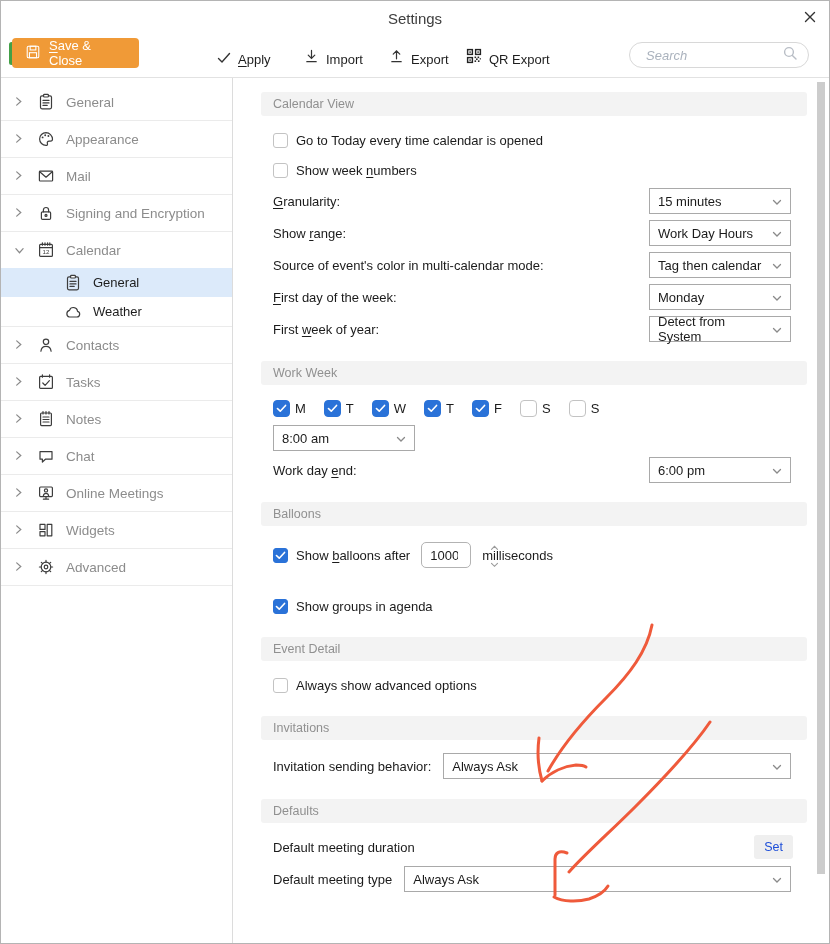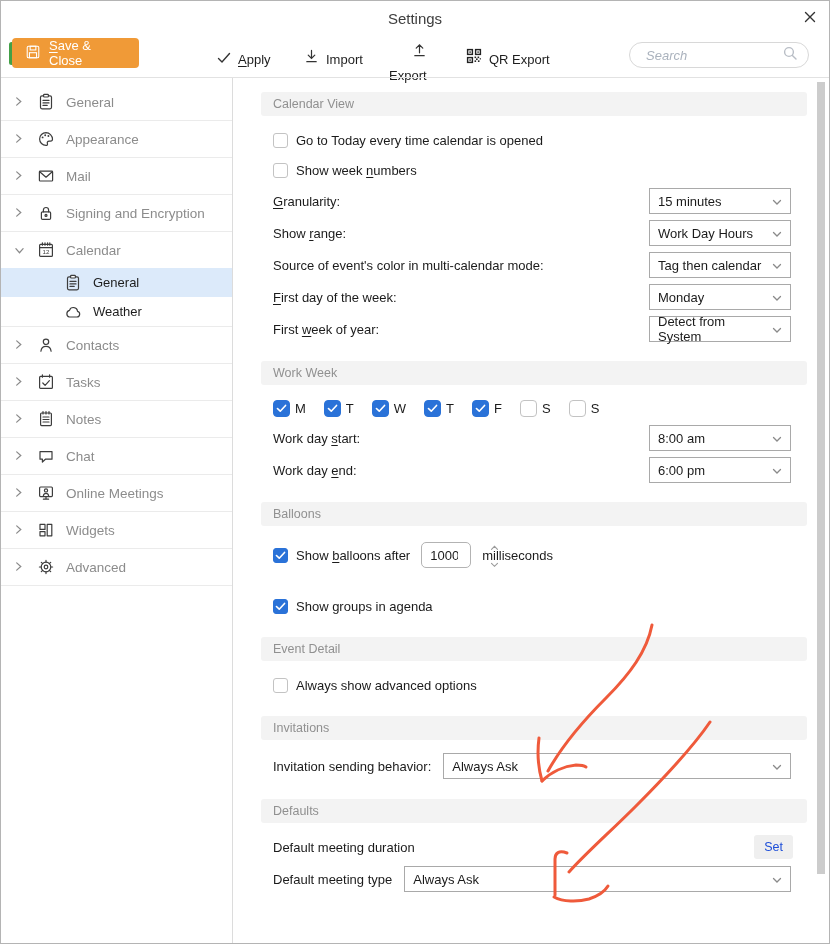--- a/index.html
+++ b/index.html
@@ -106,21 +106,21 @@
 
   <div class="tbtn" style="left:303px;">
     <span>
       <svg width="15" height="15" viewBox="0 0 16 16" fill="none" stroke="#333" stroke-width="1.3" stroke-linecap="round">
         <path d="M8 1.5 V9.5 M4.5 6.5 L8 10 L11.5 6.5 M3 13.5 H13"></path>
       </svg>
     </span>
     <span>Import</span>
   </div>
 
-  <div class="tbtn" style="left:388px;flex-direction:column;">
+  <div class="tbtn" style="left:388px;">
     <span>
       <svg width="15" height="15" viewBox="0 0 16 16" fill="none" stroke="#333" stroke-width="1.3" stroke-linecap="round">
         <path d="M8 10.5 V2.5 M4.5 5.5 L8 2 L11.5 5.5 M3 13.5 H13"></path>
       </svg>
     </span>
     <span>Export</span>
   </div>
 
   <div class="tbtn" style="left:465px;">
     <span>
@@ -538,21 +538,20 @@
           <span class="day">
             <span class="cb"></span>
             <span>S</span>
           </span>
           <span class="day">
             <span class="cb"></span>
             <span>S</span>
           </span>
         </div>
         <div class="row-sel">
-          <span class="lbl">Work day <u>s</u>tart:</span>
           <div class="select">
             <span>8:00 am</span>
             <span><svg width="10" height="7" viewBox="0 0 10 7">
                 <path d="M1.5 1.5 L5 5 L8.5 1.5" fill="none" stroke="#8a8a8a" stroke-width="1.3" stroke-linecap="round"></path>
               </svg></span>
           </div>
         </div>
         <div class="row-sel">
           <span class="lbl">Work day <u>e</u>nd:</span>
           <div class="select">

